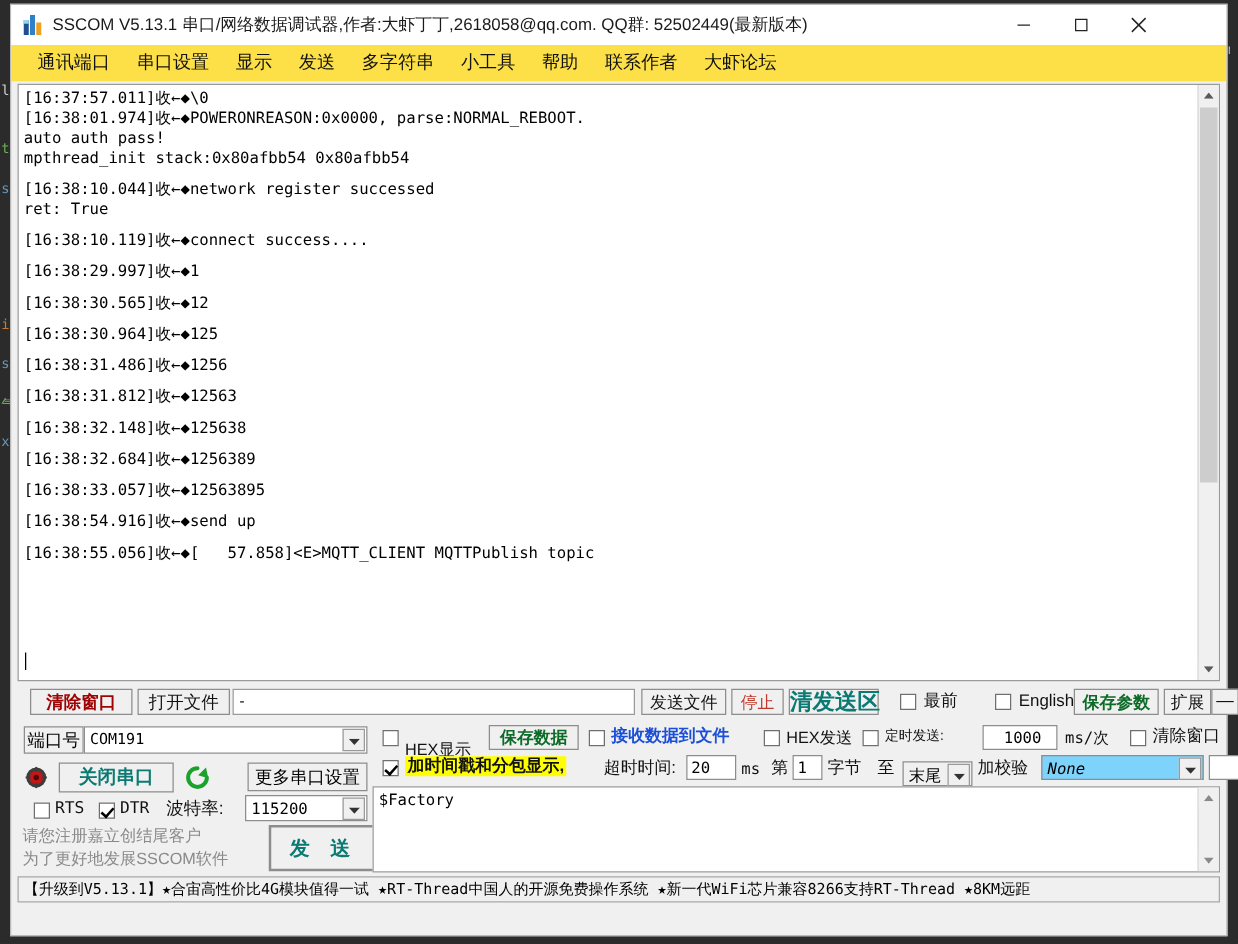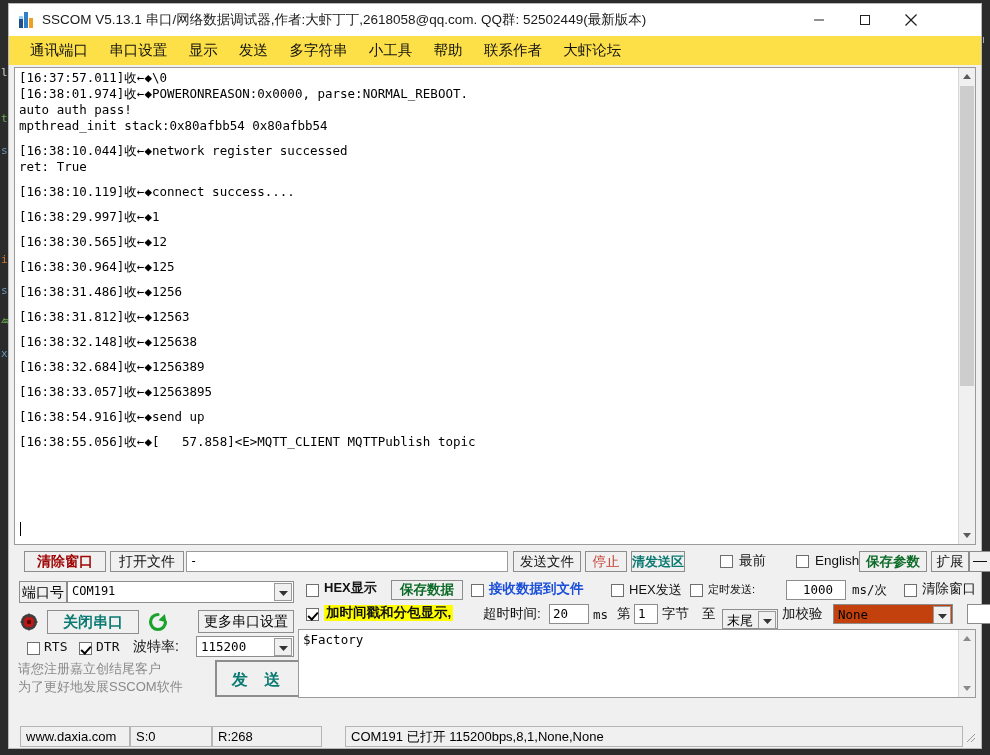--- a/index.html
+++ b/index.html
@@ -67,21 +67,21 @@
   }
   #btn-clear{left:10px;top:1px;width:82px;height:21px;line-height:19px;font-size:14px;font-weight:bold;color:#9e0404;}
   #btn-openfile{left:96px;top:1px;width:74px;height:21px;line-height:19px;font-size:14px;color:#111;}
   #file-path{
     position:absolute;left:172px;top:1px;width:322px;height:21px;
     background:#fff;border:1px solid #9a9a9a;box-sizing:border-box;
     font-family:"DejaVu Sans Mono",monospace;font-size:12px;line-height:19px;padding-left:3px;color:#000;
   }
   #btn-sendfile{left:499px;top:1px;width:68px;height:21px;line-height:19px;font-size:13.5px;color:#111;}
   #btn-stop{left:571px;top:1px;width:42px;height:21px;line-height:19px;font-size:13.5px;color:#c0392b;}
-  #btn-clearsend{left:617px;top:1px;width:54px;height:21px;line-height:19px;font-size:13px;font-weight:bold;color:#0a7a72;}
+  #btn-clearsend{left:617px;top:1px;width:72px;height:21px;line-height:19px;font-size:18px;font-weight:bold;color:#0a7a72;}
   .cbx{position:absolute;width:13px;height:13px;background:#fff;border:1px solid #6f6f6f;box-sizing:border-box;}
   .cbx.on::after{content:"";position:absolute;left:3px;top:1px;width:4px;height:8px;border:solid #000;border-width:0 2px 2px 0;transform:rotate(42deg);}
   .lbl{position:absolute;white-space:nowrap;font-size:13.5px;color:#111;line-height:14px;}
   #cb-top{left:706px;top:5px;} #lb-top{left:725px;top:4px;}
   #cb-eng{left:782px;top:5px;} #lb-eng{left:801px;top:4px;}
   #btn-saveparam{left:845px;top:1px;width:68px;height:21px;line-height:19px;font-size:13.5px;font-weight:bold;color:#0d6b28;}
   #btn-expand{left:917px;top:1px;width:38px;height:21px;line-height:19px;font-size:13.5px;color:#111;}
   #btn-dash{left:955px;top:1px;width:22px;height:21px;line-height:17px;font-size:14px;color:#111;}
 
   
@@ -101,42 +101,42 @@
   #lb-baud{position:absolute;left:124px;top:635px;font-size:14px;}
   #sel-baud{position:absolute;left:187px;top:632px;width:98px;height:21px;background:#fff;border:1px solid #8d8d8d;box-sizing:border-box;}
   #sel-baud .val{position:absolute;left:4px;top:2px;font-family:"DejaVu Sans Mono",monospace;font-size:12.5px;}
 
   #reg-box{position:absolute;left:5px;top:656px;width:280px;height:37px;background:#f0f0f0;}
   #reg-box div{font-size:13px;color:#8a8a8a;line-height:18px;white-space:nowrap;padding-left:4px;}
   #btn-send{position:absolute;left:206px;top:656px;width:88px;height:37px;line-height:35px;text-align:center;font-size:16px;font-weight:bold;letter-spacing:6px;color:#0a7a72;background:#f0f0f0;border:2px solid #8d8d8d;box-sizing:border-box;}
 
   
   #right-panel{position:absolute;left:289px;top:575px;width:678px;height:50px;}
-  #cb-hexdisp{left:8px;top:5px;} #lb-hexdisp{left:26px;top:2px;font-size:13px;font-weight:bold;}
+  #cb-hexdisp{left:8px;top:5px;} #lb-hexdisp{left:26px;top:14px;font-size:13px;}
   #btn-savedata{position:absolute;left:93px;top:1px;width:72px;height:20px;line-height:18px;text-align:center;font-size:13.5px;font-weight:bold;color:#0d6b28;background:#f0f0f0;border:1px solid #8d8d8d;box-sizing:border-box;}
   #cb-recvfile{left:173px;top:5px;} #lb-recvfile{left:191px;top:3px;font-size:13.5px;font-weight:bold;color:#1b4fd8;}
   #cb-hexsend{left:313px;top:5px;} #lb-hexsend{left:331px;top:4px;font-size:13px;}
   #cb-timed{left:392px;top:5px;} #lb-timed{left:410px;top:3px;font-size:11px;}
   #in-period{position:absolute;left:488px;top:1px;width:60px;height:20px;background:#fff;border:1px solid #8d8d8d;box-sizing:border-box;font-family:"DejaVu Sans Mono",monospace;font-size:12.5px;line-height:18px;padding-left:16px;}
   #lb-msper{position:absolute;left:554px;top:4px;font-family:"DejaVu Sans Mono",monospace;font-size:12.5px;}
   #cb-crlf{left:606px;top:5px;} #lb-crlf{left:624px;top:3px;font-size:13.5px;}
 
   #cb-ts{left:8px;top:29px;}
   #lb-ts{left:26px;top:26px;font-size:13.5px;font-weight:bold;background:#ffff00;padding:1px 2px;}
   #lb-timeout{position:absolute;left:185px;top:28px;font-size:13.5px;}
   #in-timeout{position:absolute;left:251px;top:25px;width:40px;height:20px;background:#fff;border:1px solid #8d8d8d;box-sizing:border-box;font-family:"DejaVu Sans Mono",monospace;font-size:12.5px;line-height:18px;padding-left:3px;}
   #lb-ms{position:absolute;left:295px;top:29px;font-family:"DejaVu Sans Mono",monospace;font-size:12.5px;}
   #lb-di{position:absolute;left:319px;top:28px;font-size:13.5px;}
   #in-byte{position:absolute;left:336px;top:25px;width:24px;height:20px;background:#fff;border:1px solid #8d8d8d;box-sizing:border-box;font-family:"DejaVu Sans Mono",monospace;font-size:12.5px;line-height:18px;padding-left:3px;}
   #lb-zijie{position:absolute;left:364px;top:28px;font-size:13.5px;}
   #lb-zhi{position:absolute;left:404px;top:28px;font-size:13.5px;}
   #sel-end{position:absolute;left:424px;top:30px;width:56px;height:20px;background:#f0f0f0;border:1px solid #8d8d8d;box-sizing:border-box;}
   #sel-end .val{position:absolute;left:4px;top:2px;font-size:13px;}
   #lb-crc{position:absolute;left:484px;top:28px;font-size:13.5px;}
-  #sel-crc{position:absolute;left:535px;top:25px;width:120px;height:20px;background:#c2410c;border:1px solid #8d8d8d;box-sizing:border-box;}
+  #sel-crc{position:absolute;left:535px;top:25px;width:130px;height:20px;background:#7dd3fc;border:1px solid #8d8d8d;box-sizing:border-box;font-style:italic;}
   #sel-crc .val{position:absolute;left:4px;top:2px;font-family:"DejaVu Sans Mono",monospace;font-size:12.5px;}
   #in-crcout{position:absolute;left:669px;top:25px;width:56px;height:20px;background:#fff;border:1px solid #8d8d8d;box-sizing:border-box;}
 
   
   #send-wrap{position:absolute;left:289px;top:625px;width:678px;height:69px;background:#fff;border:1px solid #9a9a9a;box-sizing:border-box;overflow:hidden;}
   #send-text{position:absolute;left:4px;top:2px;font-family:"DejaVu Sans Mono",monospace;font-size:12.5px;line-height:16px;white-space:pre;}
   #send-sb{position:absolute;right:0;top:0;width:17px;height:67px;background:#f0f0f0;border-left:1px solid #d6d6d6;box-sizing:border-box;}
   #send-sb-up{top:0;} #send-sb-down{bottom:0;}
 
   
@@ -351,28 +351,16 @@
           </svg>
       </div>
       <div class="sb-arrow" id="send-sb-down">
         <svg width="8" height="5" viewBox="0 0 8 5">
             <path d="M0 0 L8 0 L4 5 Z" fill="#8a8a8a"></path>
           </svg>
       </div>
     </div>
   </div>
 
-
-  <div id="statusbar">
-    <div class="sb-cell" id="sb-web">www.daxia.com</div>
-    <div class="sb-cell" id="sb-s">S:0</div>
-    <div class="sb-cell" id="sb-r">R:268</div>
-    <div class="sb-cell" id="sb-conn">COM191 已打开  115200bps,8,1,None,None</div>
-    <span id="sb-grip">
-      <svg width="12" height="12" viewBox="0 0 12 12">
-        <line x1="11" y1="3" x2="3" y2="11" stroke="#999" stroke-width="1"></line>
-        <line x1="11" y1="7" x2="7" y2="11" stroke="#999" stroke-width="1"></line>
-        <line x1="11" y1="11" x2="11" y2="11" stroke="#999" stroke-width="1"></line>
-      </svg>
-    </span>
-  </div>
+  <div id="ad-banner">【升级到V5.13.1】★合宙高性价比4G模块值得一试 ★RT-Thread中国人的开源免费操作系统 ★新一代WiFi芯片兼容8266支持RT-Thread ★8KM远距</div>
+
 
 </div>
 
 </body></html>

